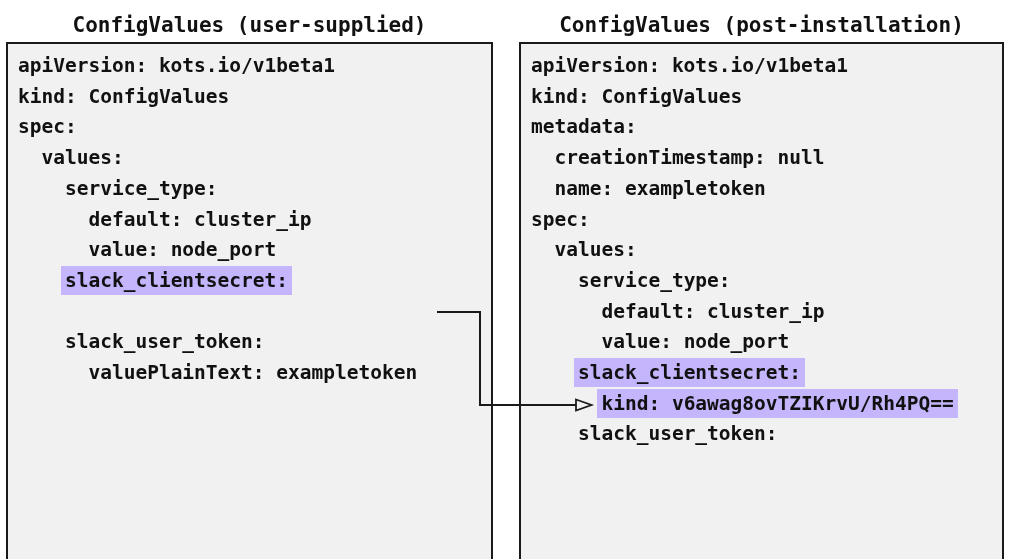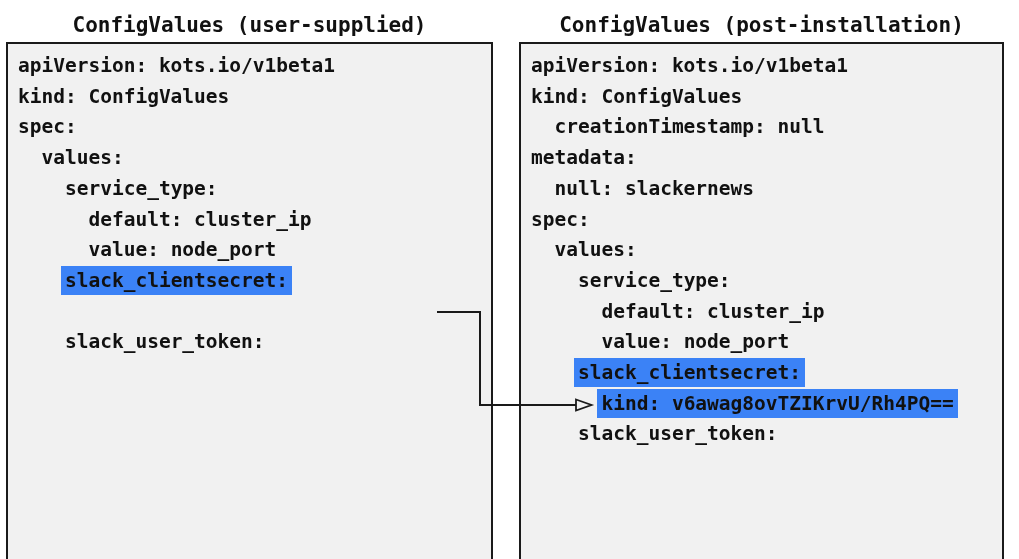--- a/index.html
+++ b/index.html
@@ -41,21 +41,21 @@
     padding: 7px 4px 0 10px;
     font-size: 19.5px;
     font-weight: bold;
     overflow: hidden;
   }
   .line {
     line-height: 30.7px;
     white-space: pre;
   }
   .hl {
-    background: #3b82f6;
+    background: #c4b5fd;
     padding: 3px 4px;
     margin: 0 -4px;
   }
   .arrow-overlay {
     position: absolute;
     top: 0;
     left: 0;
     pointer-events: none;
   }
 </style>
@@ -68,32 +68,32 @@
       <div class="line"><span></span><span>apiVersion: kots.io/v1beta1</span></div>
       <div class="line"><span></span><span>kind: ConfigValues</span></div>
       <div class="line"><span></span><span>spec:</span></div>
       <div class="line"><span>  </span><span>values:</span></div>
       <div class="line"><span>    </span><span>service_type:</span></div>
       <div class="line"><span>      </span><span>default: cluster_ip</span></div>
       <div class="line"><span>      </span><span>value: node_port</span></div>
       <div class="line"><span>    </span><span class="hl">slack_clientsecret:</span></div>
       <div class="line"><span>      </span></div>
       <div class="line"><span>    </span><span>slack_user_token:</span></div>
-      <div class="line"><span>      </span></div>
+      <div class="line"><span>      </span><span>valuePlainText: exampletoken</span></div>
     </div>
 </div>
 
 <div class="column" id="col-right">
   <div class="panel-title">ConfigValues (post-installation)</div>
   <div class="panel">
       <div class="line"><span></span><span>apiVersion: kots.io/v1beta1</span></div>
       <div class="line"><span></span><span>kind: ConfigValues</span></div>
+      <div class="line"><span></span><span>metadata:</span></div>
       <div class="line"><span>  </span><span>creationTimestamp: null</span></div>
-      <div class="line"><span></span><span>metadata:</span></div>
-      <div class="line"><span>  </span><span>null: slackernews</span></div>
+      <div class="line"><span>  </span><span>name: exampletoken</span></div>
       <div class="line"><span></span><span>spec:</span></div>
       <div class="line"><span>  </span><span>values:</span></div>
       <div class="line"><span>    </span><span>service_type:</span></div>
       <div class="line"><span>      </span><span>default: cluster_ip</span></div>
       <div class="line"><span>      </span><span>value: node_port</span></div>
       <div class="line"><span>    </span><span class="hl">slack_clientsecret:</span></div>
       <div class="line"><span>      </span><span class="hl">kind: v6awag8ovTZIKrvU/Rh4PQ==</span></div>
       <div class="line"><span>    </span><span>slack_user_token:</span></div>
       <div class="line"><span>      </span></div>
     </div>

